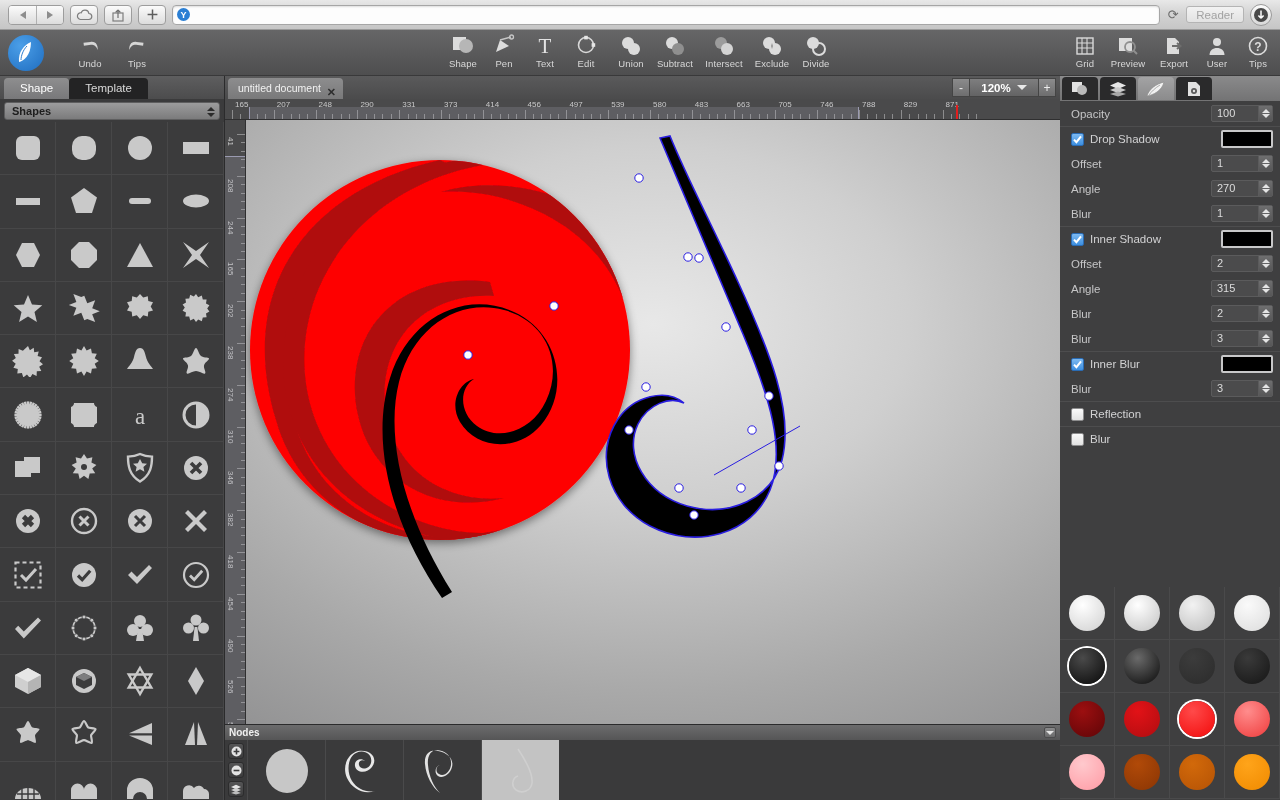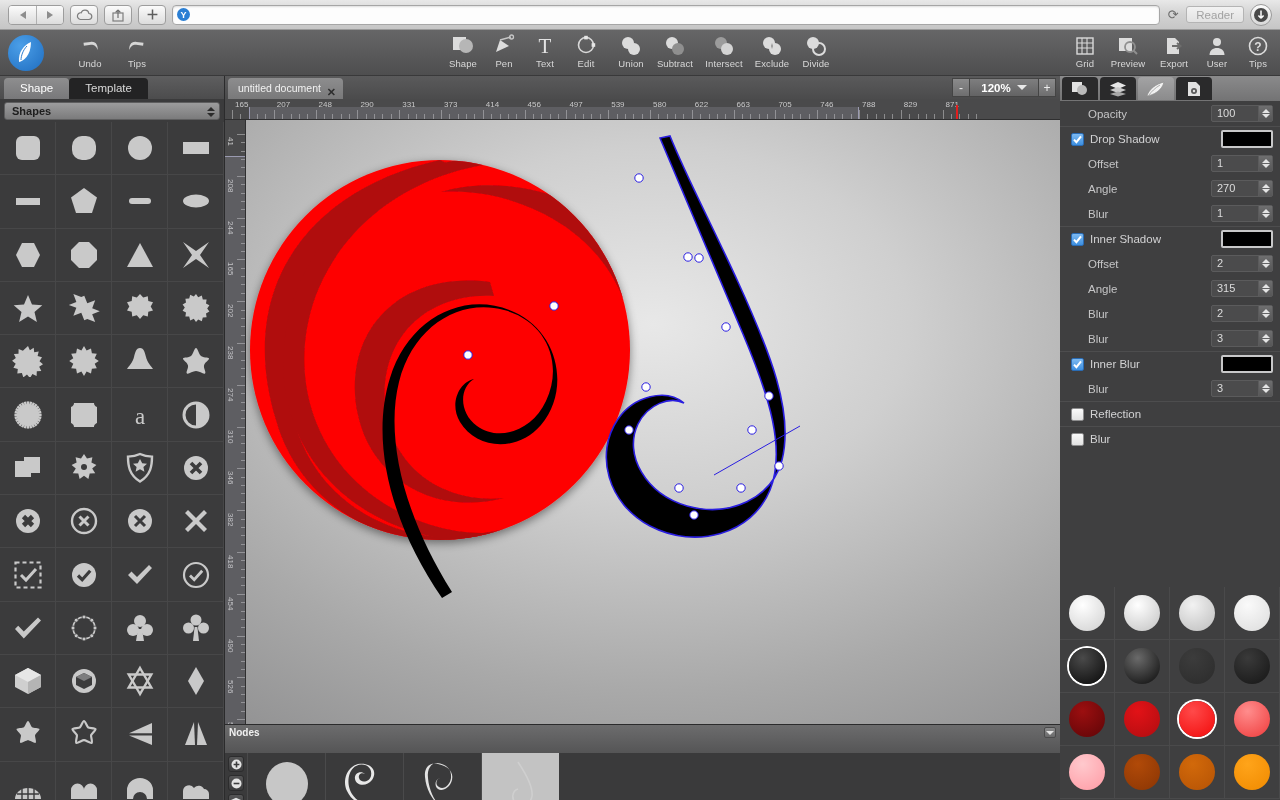--- a/index.html
+++ b/index.html
@@ -83,21 +83,21 @@
   .ruler-tick{ position:absolute; bottom:0; width:1px; background:#8c8c8d; }
   .ruler-num{ position:absolute; font-size:8px; color:#c9c9ca; font-family:"Liberation Sans",sans-serif;}
   .ruler-v .ruler-num{ writing-mode:vertical-rl; }
   .ruler-active{ position:absolute; background:rgba(170,170,180,.22); border-left:1px solid #9a9ab0; border-right:1px solid #9a9ab0;}
   .ruler-marker{ position:absolute; background:#e21e1e; }
   .canvas-wrap{ position:absolute; left:21px; top:44px; width:814px; height:680px;
     background:radial-gradient(ellipse 90% 75% at 50% 30%, #e8e8e8 0%, #cfcfcf 35%, #a9a9a9 72%, #909091 100%);
     overflow:hidden;}
   .nodes-panel{ position:absolute; left:0; bottom:0; width:835px; height:76px; background:#3a3a3b;
     border-top:1px solid #2b2b2c;}
-  .nodes-head{ height:28px; background:linear-gradient(180deg,#6c6c6d,#555556);
+  .nodes-head{ height:15px; background:linear-gradient(180deg,#6c6c6d,#555556);
     font-size:10px; font-weight:bold; color:#f0f0f0; padding-left:4px; line-height:15px; position:relative;}
   .nodes-head .drop{ position:absolute; right:4px; top:2px; width:12px;height:11px;
     background:linear-gradient(180deg,#8a8a8b,#6a6a6b); border:1px solid #4b4b4c; border-radius:2px;
     display:flex;align-items:center;justify-content:center;}
   .nodes-body{ display:flex; height:61px; }
   .node-tools{ width:22px; display:flex; flex-direction:column; align-items:center; padding-top:3px; gap:3px;}
   .node-tool{ width:16px;height:16px;border-radius:3px; background:linear-gradient(180deg,#555556,#3c3c3d);
     border:1px solid #2c2c2d; display:flex;align-items:center;justify-content:center;}
   .node-thumb{ width:78px; height:61px; border-left:1px solid #4a4a4b;
     display:flex;align-items:center;justify-content:center; }
@@ -105,21 +105,21 @@
 
   
   .right-panel{ position:absolute; left:1060px; top:76px; width:220px; height:724px; background:#3f3f40;}
   .rp-tabs{ height:25px; background:linear-gradient(180deg,#8a8a8b,#737374); display:flex; padding:1px 0 0 2px; gap:2px;}
   .rp-tab{ width:36px;height:23px;border-radius:4px 4px 0 0; background:#2a2a2b;
     display:flex;align-items:center;justify-content:center;}
   .rp-tab.active{ background:linear-gradient(180deg,#a3a3a4,#8b8b8c); }
   .prop-row{ height:25px; display:flex; align-items:center; padding:0 7px 0 11px; position:relative;}
   .prop-row.sep{ border-top:1px solid #4d4d4e; }
   .prop-label{ font-size:11.5px; color:#d2d2d3; }
-  .prop-label.sub{ margin-left:17px; color:#c5c5c6;}
+  .prop-label.sub{ color:#c5c5c6;}
   .prop-label.head{ margin-left:6px; }
   .cbx{ width:13px;height:13px;border-radius:2px; flex:none; }
   .cbx.on{ background:linear-gradient(180deg,#7db9f0,#3d8fe0); border:1px solid #2a6cb5;
     display:flex;align-items:center;justify-content:center; }
   .cbx.off{ background:linear-gradient(180deg,#fafafa,#e2e2e2); border:1px solid #8d8d8e; }
   .spin{ position:absolute; right:7px; width:62px; height:17px; display:flex;
     background:#4b4b4c; border:1px solid #5b5b5c; border-radius:2px; }
   .spin .v{ flex:1; font-size:11px; color:#dcdcdc; padding-left:5px; line-height:15px; }
   .spin .ar{ width:14px; border-left:1px solid #5b5b5c; background:linear-gradient(180deg,#6e6e6f,#565657);
     display:flex;flex-direction:column;align-items:center;justify-content:center; gap:1px;}
@@ -750,21 +750,21 @@
       <div class="ruler-tick" style="left:399.91999999999996px;height:5px;"></div>
       <div class="ruler-tick" style="left:408.28px;height:5px;"></div>
       <div class="ruler-tick" style="left:416.64px;height:5px;"></div>
       <div class="ruler-tick" style="left:425px;height:9px;"></div>
       <div class="ruler-num" style="left:428px;top:1px;">580</div>
       <div class="ruler-tick" style="left:433.36px;height:5px;"></div>
       <div class="ruler-tick" style="left:441.72px;height:5px;"></div>
       <div class="ruler-tick" style="left:450.08px;height:5px;"></div>
       <div class="ruler-tick" style="left:458.44px;height:5px;"></div>
       <div class="ruler-tick" style="left:466.79999999999995px;height:9px;"></div>
-      <div class="ruler-num" style="left:469.79999999999995px;top:1px;">622</div>
+      <div class="ruler-num" style="left:469.79999999999995px;top:1px;">483</div>
       <div class="ruler-tick" style="left:475.15999999999997px;height:5px;"></div>
       <div class="ruler-tick" style="left:483.52px;height:5px;"></div>
       <div class="ruler-tick" style="left:491.87999999999994px;height:5px;"></div>
       <div class="ruler-tick" style="left:500.23999999999995px;height:5px;"></div>
       <div class="ruler-tick" style="left:508.59999999999997px;height:9px;"></div>
       <div class="ruler-num" style="left:511.59999999999997px;top:1px;">663</div>
       <div class="ruler-tick" style="left:516.9599999999999px;height:5px;"></div>
       <div class="ruler-tick" style="left:525.3199999999999px;height:5px;"></div>
       <div class="ruler-tick" style="left:533.68px;height:5px;"></div>
       <div class="ruler-tick" style="left:542.04px;height:5px;"></div>

